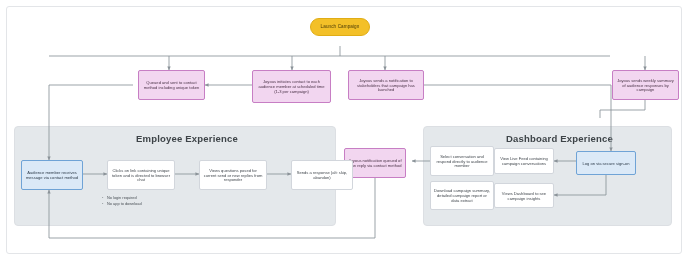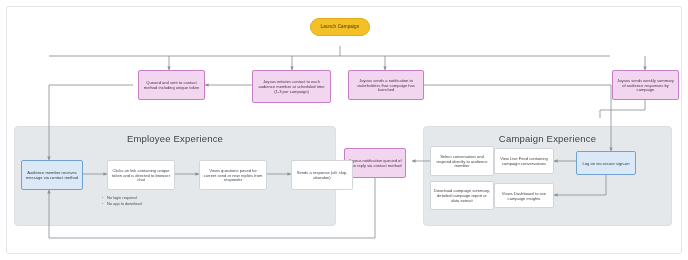--- a/index.html
+++ b/index.html
@@ -80,26 +80,26 @@
     position: absolute;
     background: #e4e8eb;
     border: 1px solid #dcdfe3;
     border-radius: 4px;
     box-sizing: border-box;
     z-index: 1;
   }
   .panel-title {
     position: absolute;
     top: 6px;
-    left: 0;
+    left: 12px;
     width: 100%;
     text-align: center;
     font-size: 9.5px;
     color: #3d4347;
-    font-weight: 400;
+    font-weight: 700;
     letter-spacing: .2px;
   }
   
   .bullets {
     position: absolute;
     font-size: 3.9px;
     color: #4b5157;
     line-height: 1.55;
     z-index: 4;
   }
@@ -127,21 +127,21 @@
 
 <div id="canvas">
 
   <div class="frame"></div>
 
   <div class="panel" style="left:14px; top:126px; width:322px; height:100px;">
     <div class="panel-title">Employee Experience</div>
   </div>
 
   <div class="panel" style="left:423px; top:126px; width:249px; height:100px;">
-    <div class="panel-title">Campaign Experience</div>
+    <div class="panel-title">Dashboard Experience</div>
   </div>
 
   <svg id="wires" viewBox="0 0 688 260" xmlns="http://www.w3.org/2000/svg">
     <defs>
       <marker id="arw" markerWidth="5" markerHeight="5" refX="4.2" refY="2" orient="auto">
         <path d="M0,0 L4.4,2 L0,4 z" fill="#8a9298"></path>
       </marker>
     </defs>
     <g fill="none" stroke="#8a9298" stroke-width="0.85">
 

